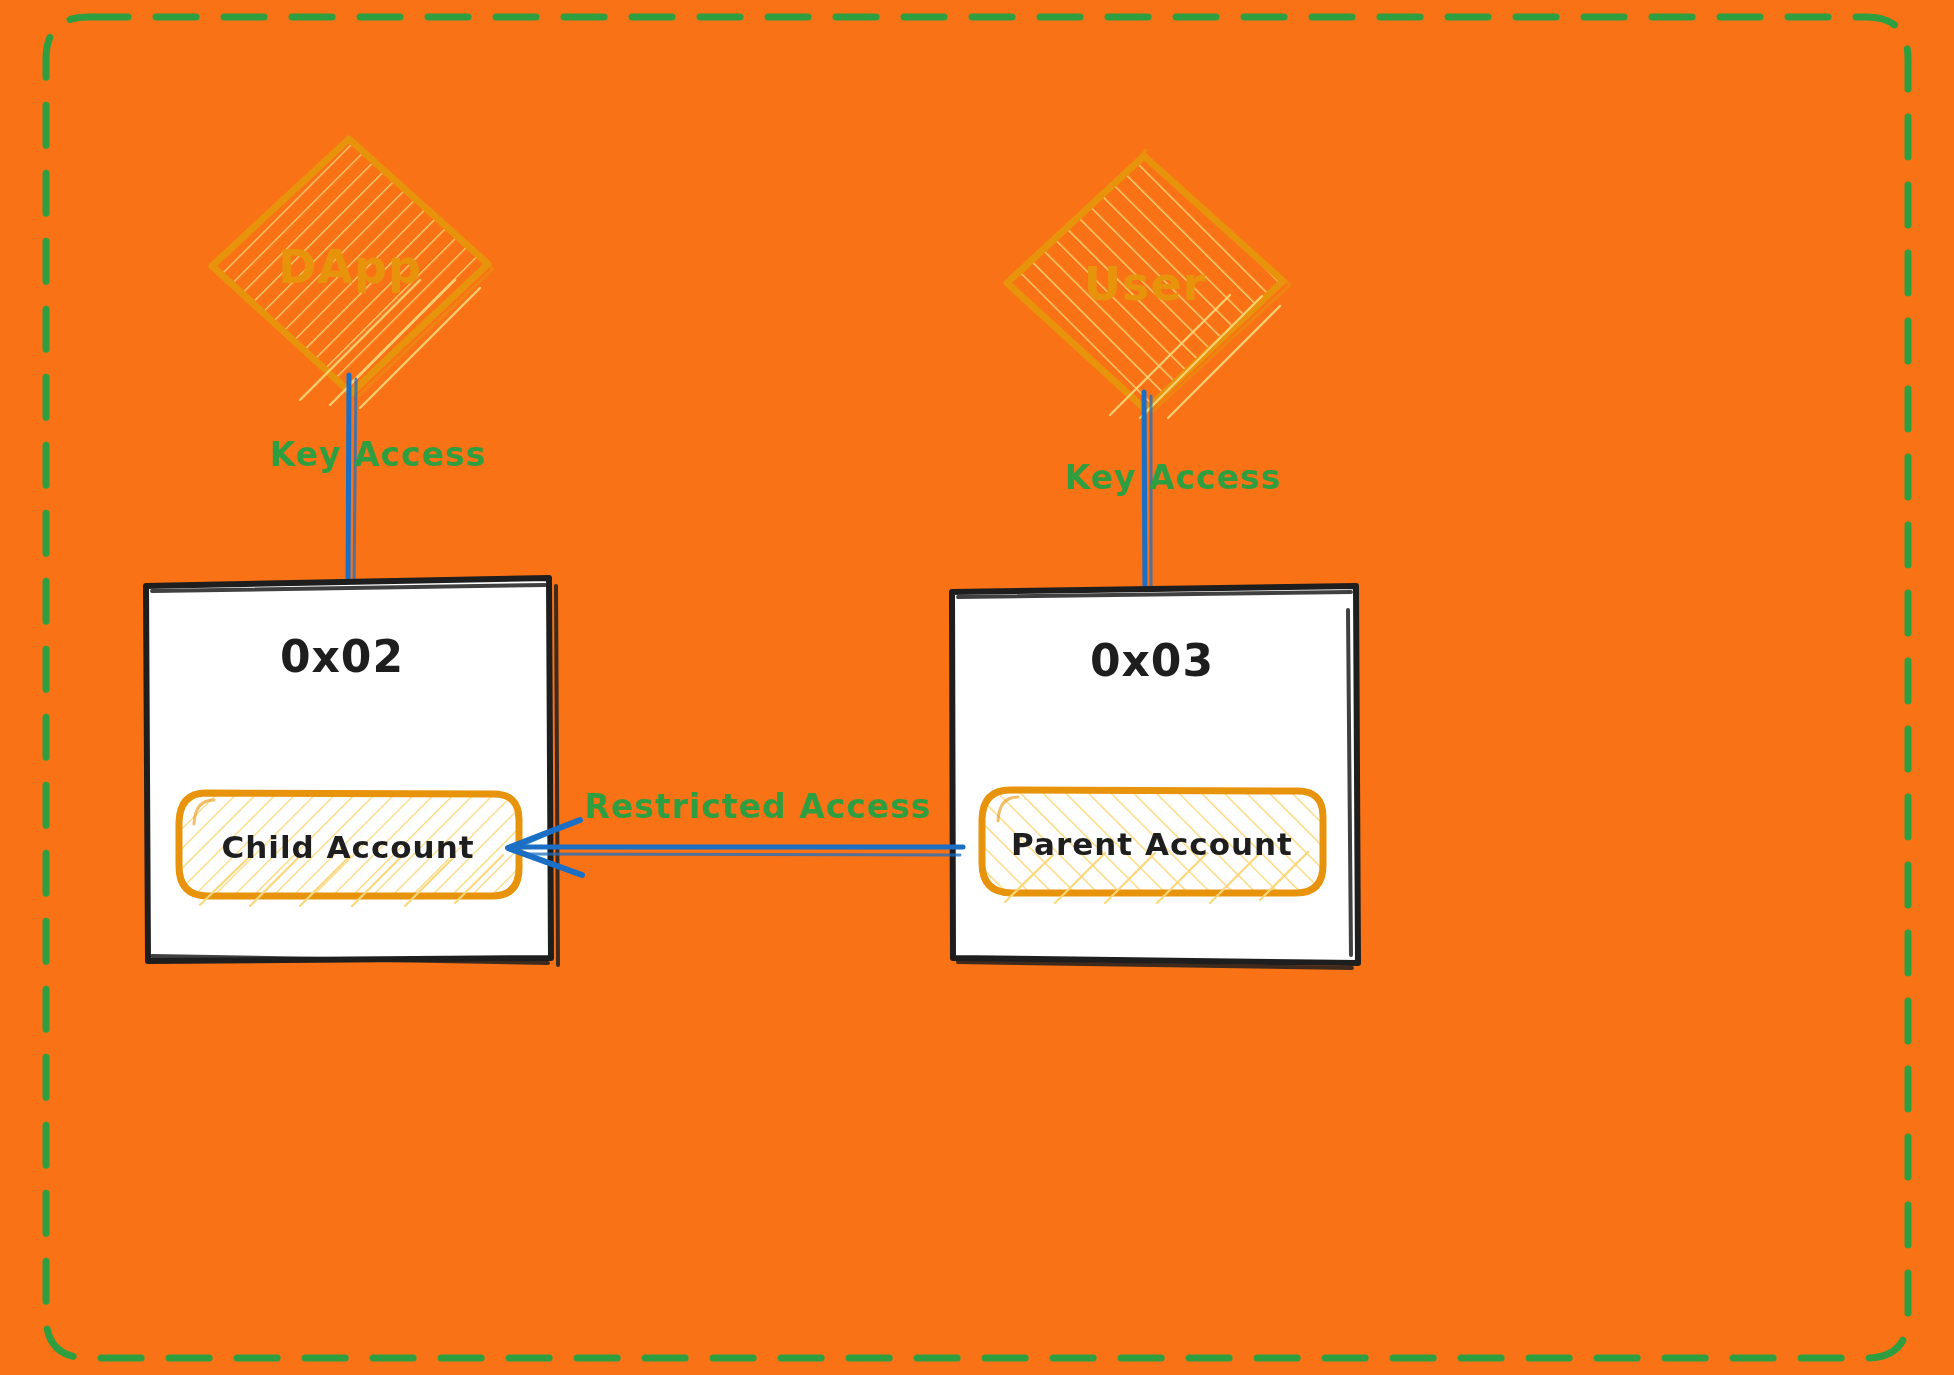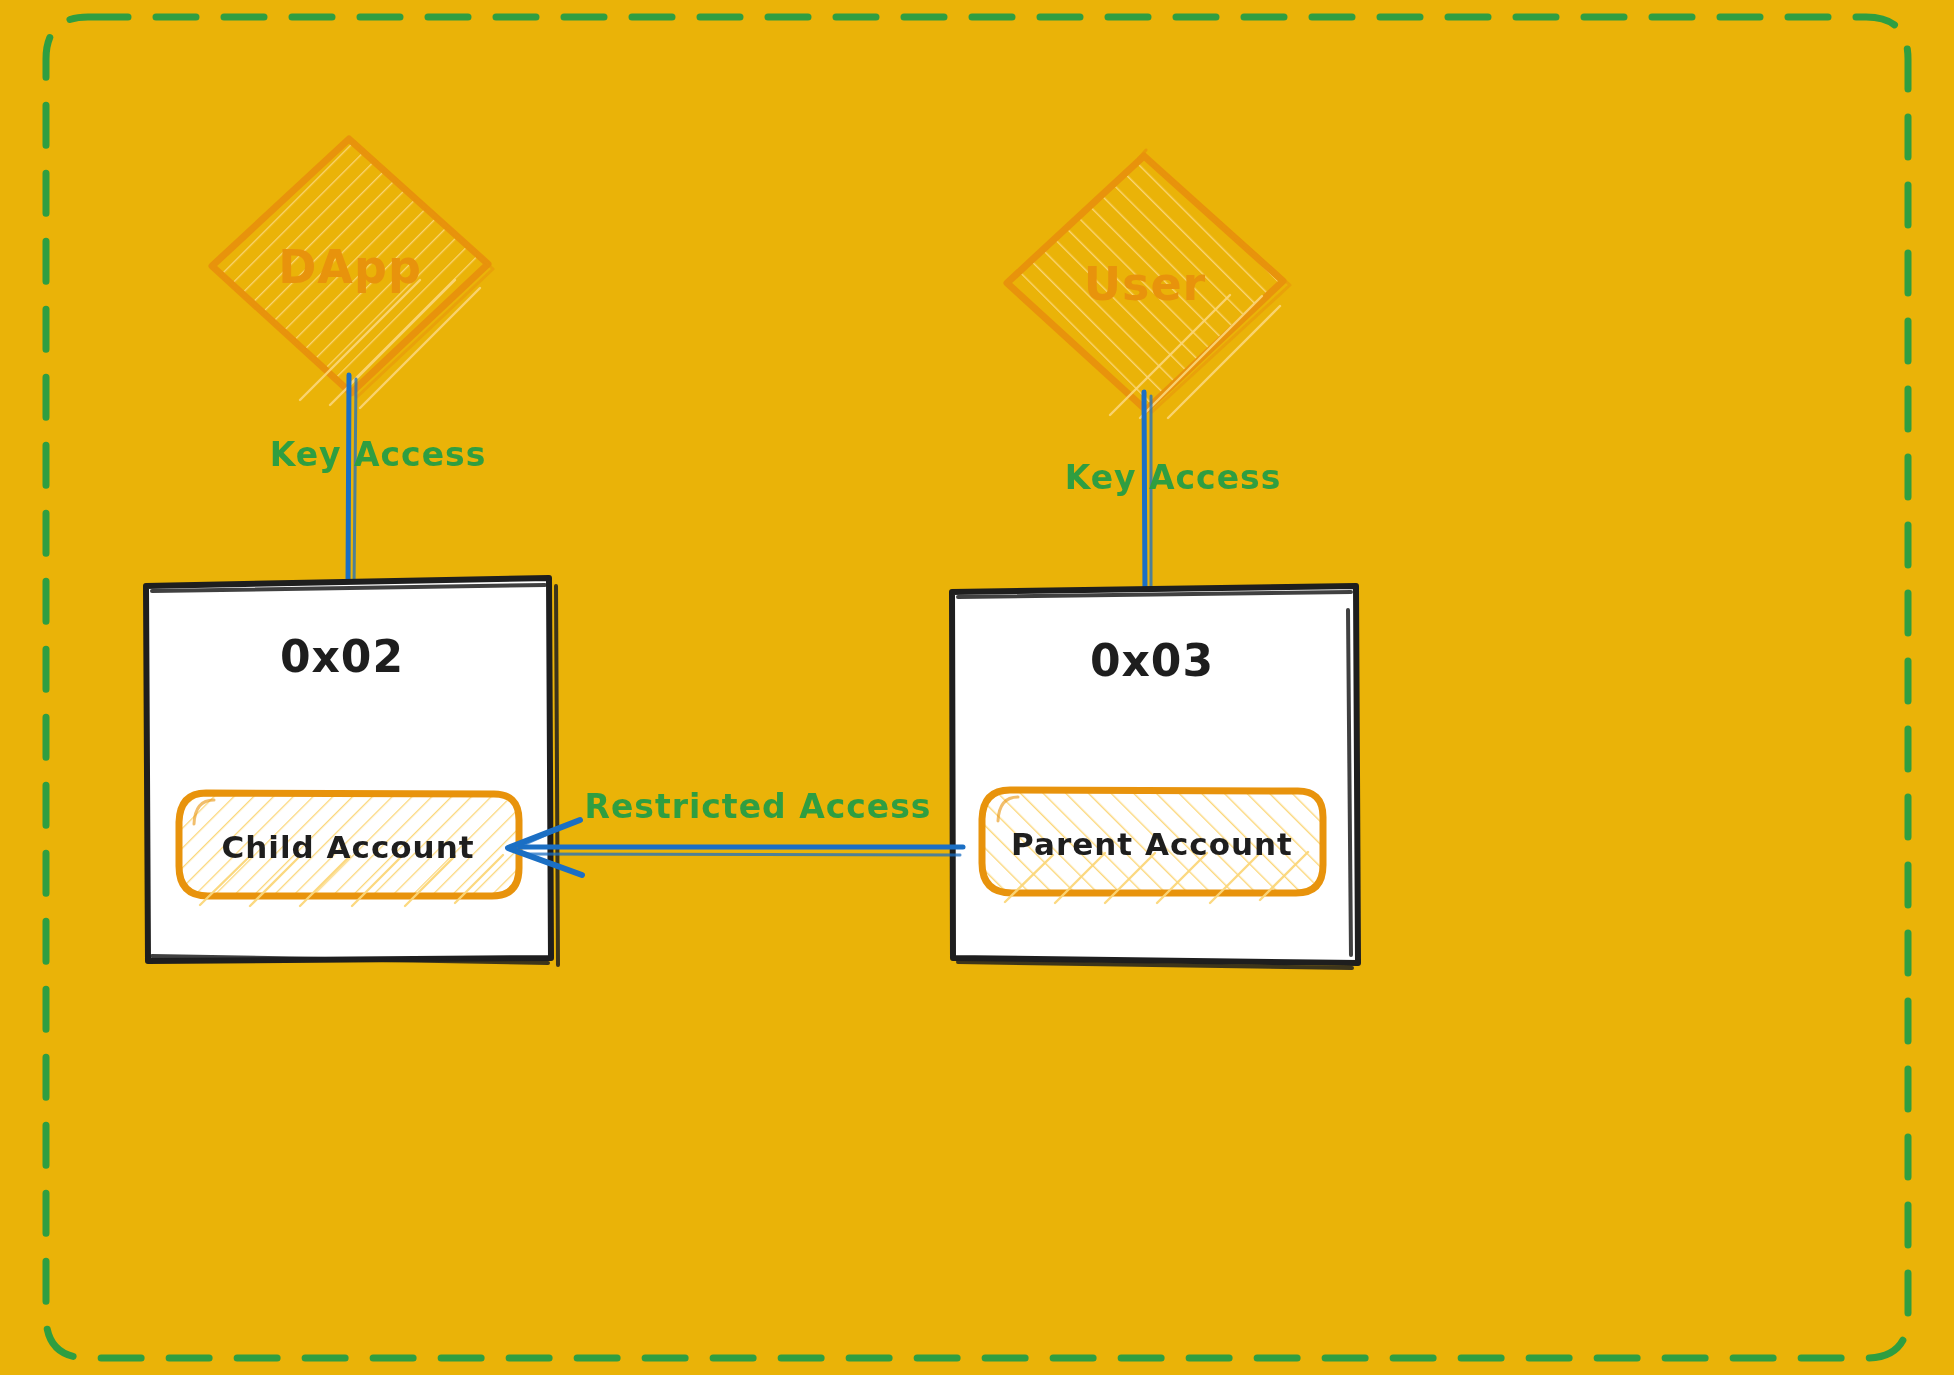--- a/index.html
+++ b/index.html
@@ -1,20 +1,20 @@
 <!DOCTYPE html>
 <html><head>
 <meta charset="utf-8">
 <style>
   html,body{margin:0;padding:0;background:#ffffff;}
   body{
     width:1954px;height:1375px;overflow:hidden;
     font-family:"DejaVu Sans", sans-serif;
   }
-  #stage{position:relative;width:1954px;height:1375px;background:#eab308;}
+  #stage{position:relative;width:1954px;height:1375px;background:#f97316;}
   svg.layer{position:absolute;left:0;top:0;width:1954px;height:1375px;}
   .hand-orange{font-family:"DejaVu Sans", sans-serif;fill:#e8930c;font-weight:700;}
   .hand-green{font-family:"DejaVu Sans", sans-serif;fill:#2f9e41;font-weight:700;}
   .hand-black{font-family:"DejaVu Sans", sans-serif;fill:#1e1e1e;font-weight:700;}
   text{ letter-spacing:1px; }
 </style>
 </head>
 <body>
 
 <div id="stage">

